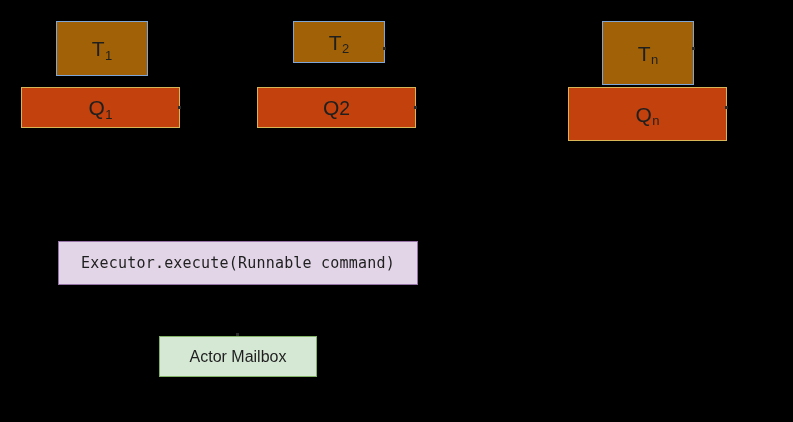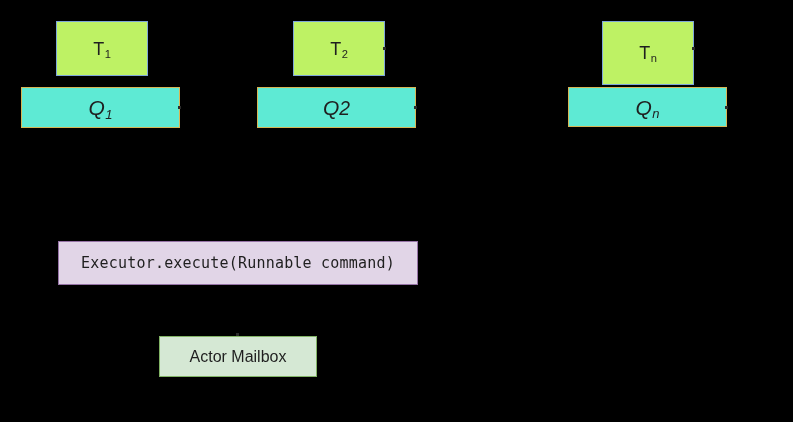--- a/index.html
+++ b/index.html
@@ -21,29 +21,28 @@
     display: flex;
     align-items: center;
     justify-content: center;
     border-width: 1px;
     border-style: solid;
     color: #1f1f1f;
     line-height: 1;
     white-space: nowrap;
   }
   .thread-node {
-    background: #bef264;
+    background: #a16207;
     border-color: #7ea6d9;
-    font-size: 18px;
+    font-size: 21px;
   }
   .queue-node {
-    background: #5eead4;
+    background: #c2410c;
     border-color: #d6b656;
     font-size: 21px;
-    font-style: italic;
   }
   .executor-node {
     background: #e1d5e7;
     border-color: #9673a6;
     font-family: "DejaVu Sans Mono", "Liberation Mono", monospace;
     font-size: 15px;
     letter-spacing: 0.2px;
   }
   .mailbox-node {
     background: #d5e8d4;
@@ -78,21 +77,21 @@
 <body>
 
 <div id="canvas">
 
   <div class="node thread-node" style="left:56px; top:21px; width:92px; height:55px;">
     <span>
       <span>T</span><span class="sub">1</span>
     </span>
   </div>
 
-  <div class="node thread-node" style="left:293px; top:21px; width:92px; height:55px;">
+  <div class="node thread-node" style="left:293px; top:21px; width:92px; height:42px;">
     <span>
       <span>T</span><span class="sub">2</span>
     </span>
   </div>
 
   <div class="node thread-node" style="left:602px; top:21px; width:92px; height:64px;">
     <span>
       <span>T</span><span class="sub">n</span>
     </span>
   </div>
@@ -102,21 +101,21 @@
       <span>Q</span><span class="sub">1</span>
     </span>
   </div>
 
   <div class="node queue-node" style="left:257px; top:87px; width:159px; height:41px;">
     <span>
       <span>Q</span><span class="plainnum">2</span>
     </span>
   </div>
 
-  <div class="node queue-node" style="left:568px; top:87px; width:159px; height:40px;">
+  <div class="node queue-node" style="left:568px; top:87px; width:159px; height:54px;">
     <span>
       <span>Q</span><span class="sub">n</span>
     </span>
   </div>
 
   <div class="tick-dot" style="left:178px; top:106px;"></div>
   <div class="tick-dot" style="left:414px; top:106px;"></div>
   <div class="tick-dot" style="left:725px; top:106px;"></div>
   <div class="tick-dot" style="left:383px; top:47px;"></div>
   <div class="tick-dot" style="left:692px; top:47px;"></div>

